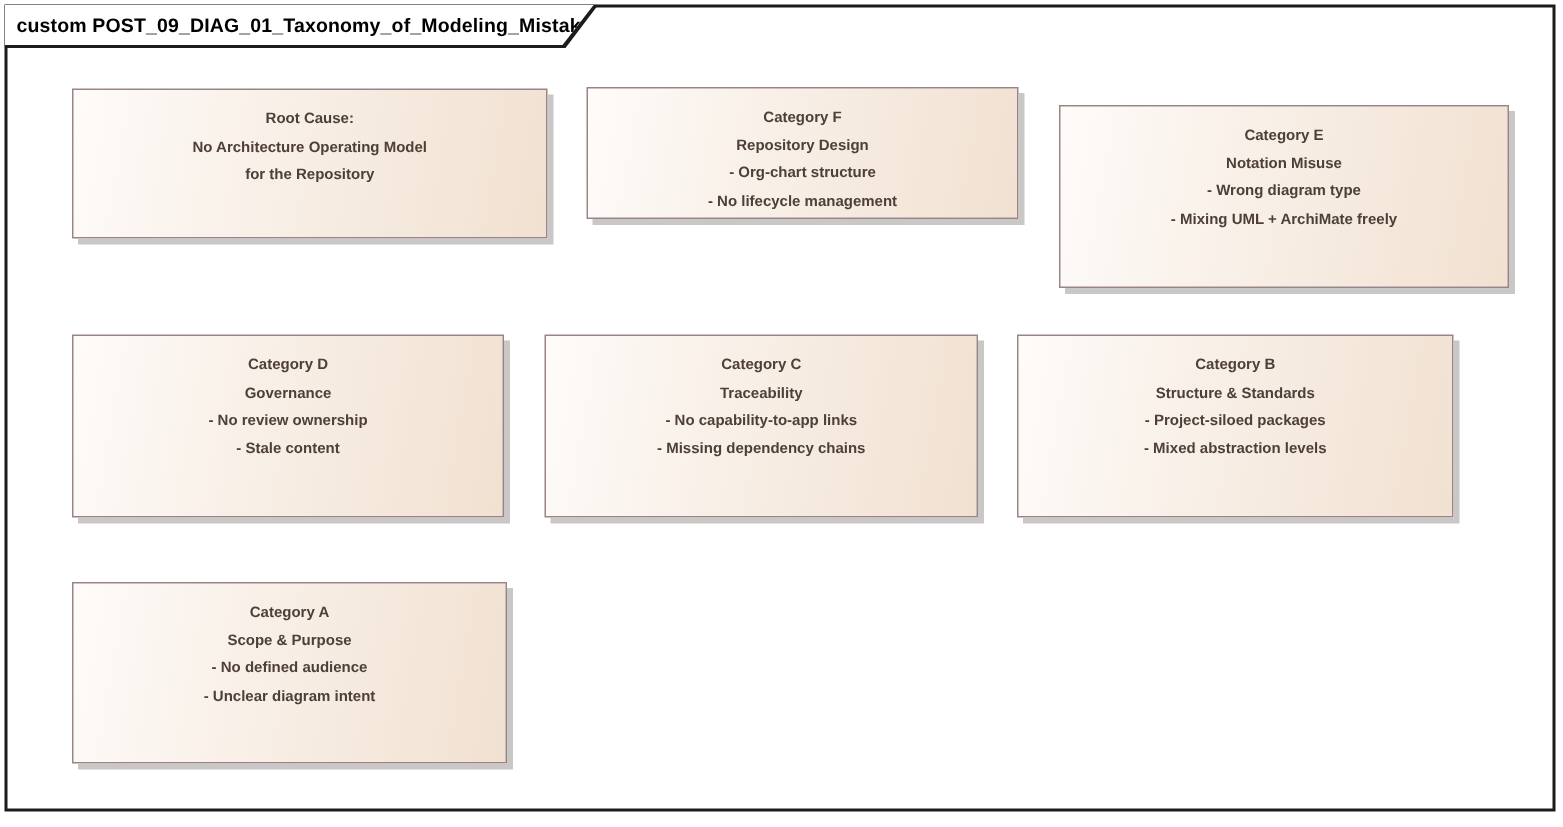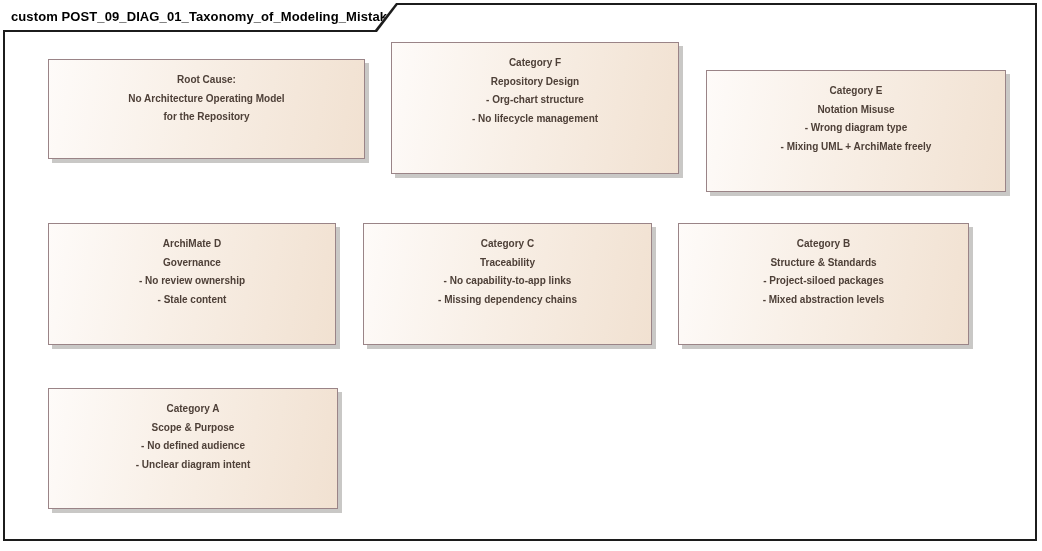--- a/index.html
+++ b/index.html
@@ -70,21 +70,21 @@
     padding-top: 11px;
     text-align: center;
     font-size: 10px;
     font-weight: bold;
     line-height: 18.5px;
     color: #4e4038;
     white-space: pre-line;
   }
   
   .node-root-cause { left: 48px;  top: 59px;  width: 317px; height: 100px; }
-  .node-category-f { left: 391px; top: 42px;  width: 288px; height: 132px; }
+  .node-category-f { left: 391px; top: 58px;  width: 288px; height: 88px; }
   .node-category-e { left: 706px; top: 70px;  width: 300px; height: 122px; }
   .node-category-d { left: 48px;  top: 223px; width: 288px; height: 122px; }
   .node-category-c { left: 363px; top: 223px; width: 289px; height: 122px; }
   .node-category-b { left: 678px; top: 223px; width: 291px; height: 122px; }
   .node-category-a { left: 48px;  top: 388px; width: 290px; height: 121px; }
 </style>
 </head>
 <body>
 
 <div id="canvas">
@@ -111,21 +111,21 @@
   </div>
 
   <div class="node node-category-e">
     <div class="node-text">Category E
 Notation Misuse
 - Wrong diagram type
 - Mixing UML + ArchiMate freely</div>
   </div>
 
   <div class="node node-category-d">
-    <div class="node-text">ArchiMate D
+    <div class="node-text">Category D
 Governance
 - No review ownership
 - Stale content</div>
   </div>
 
   <div class="node node-category-c">
     <div class="node-text">Category C
 Traceability
 - No capability-to-app links
 - Missing dependency chains</div>

